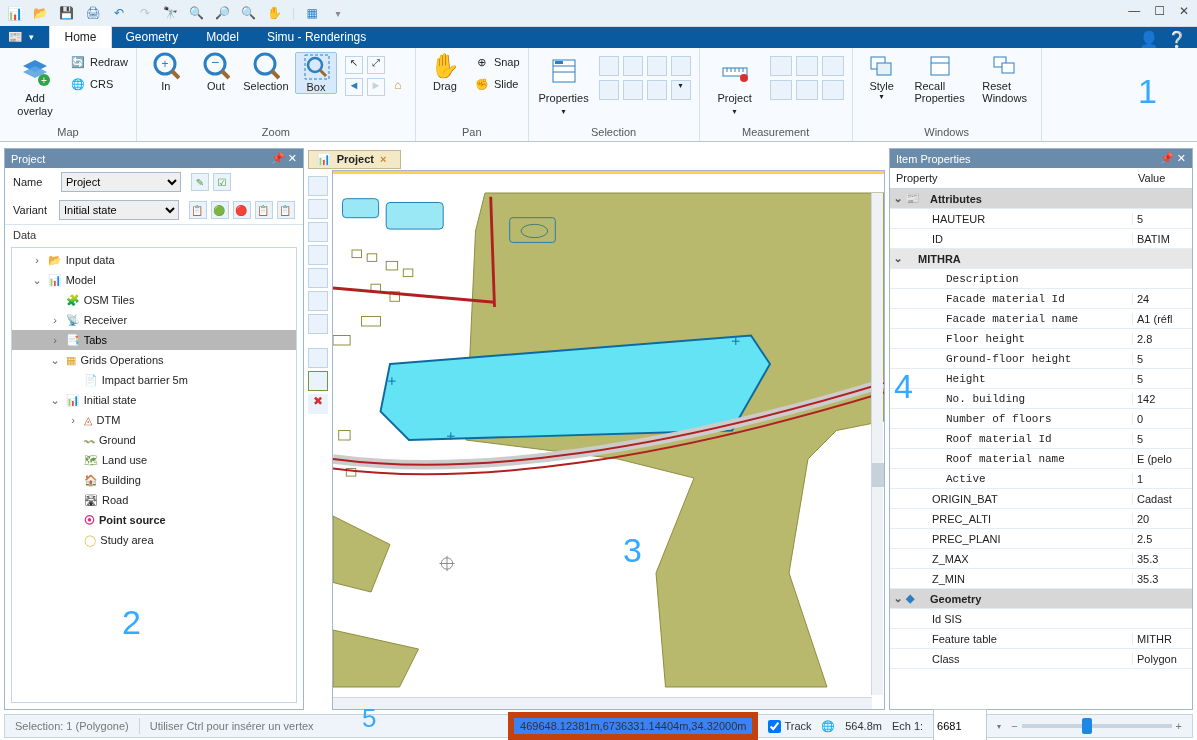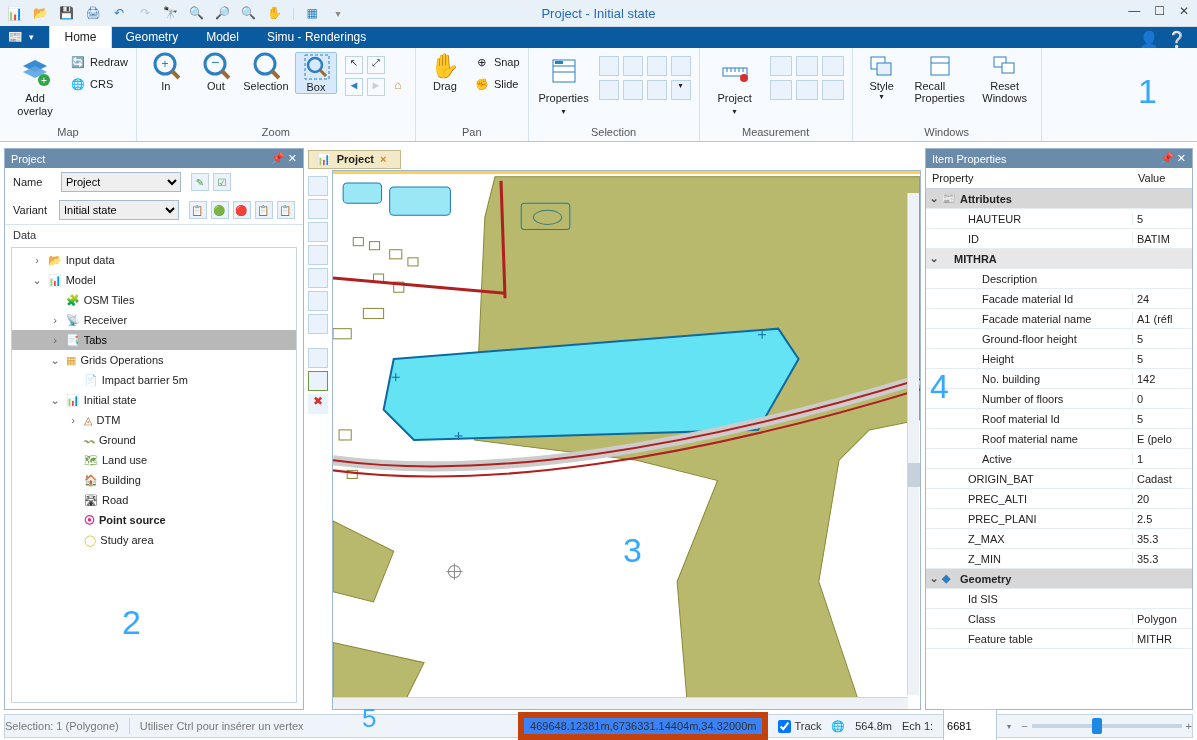--- a/index.html
+++ b/index.html
@@ -70,38 +70,38 @@
 .map-svg { width:100%; height:100%; display:block;}
 .map-yellow { position:absolute; left:0; right:0; top:0; height:3px; background:#ffd050;}
 .big-num3 { position:absolute; left:290px; top:360px; font-size:34px; color:#33aaff;}
 .side-tools { width:24px; display:flex; flex-direction:column; gap:3px; padding-top:6px;}
 .side-tools div { width:20px; height:20px; background:#eaf3fb; border:1px solid #bcd3e8;}
 .map-scroll-v { position:absolute; right:1px; top:22px; bottom:14px; width:12px; background:#eef2f6; border-left:1px solid #cfd8e2;}
 .map-scroll-v .thumb { position:absolute; top:270px; width:12px; height:24px; background:#c7d1db;}
 .map-scroll-h { position:absolute; left:0; right:12px; bottom:0; height:12px; background:#eef2f6; border-top:1px solid #cfd8e2;}
 
 
-.props-panel { width:268px;}
+.props-panel { width:304px;}
 .props-head-row { display:flex; border-bottom:1px solid #c8d4e0; font-size:11px; background:#fff;}
 .props-head-row .c1 { flex:1; padding:4px 6px;}
 .props-head-row .c2 { width:60px; padding:4px 6px; text-align:left;}
 .props-body { flex:1; overflow:hidden; position:relative;}
 .prop-row { display:flex; font-size:11px; height:20px; border-bottom:1px solid #e6ecf3; align-items:center;}
 .prop-row.group { background:#d7d7d7; font-weight:bold;}
 .prop-row.sub { background:#e7e7e7; font-weight:bold;}
 .prop-row .exp { width:16px; text-align:center; color:#555;}
 .prop-row .ico { width:14px;}
-.prop-row .key { flex:1; padding-left:4px;}
+.prop-row .key { flex:1; padding-left:10px;}
 .prop-row .val { width:60px; padding-left:4px; border-left:1px solid #e6ecf3; white-space:nowrap; overflow:hidden;}
 .prop-row .indent1 { padding-left:26px;}
-.prop-row .indent2 { padding-left:40px;}
+.prop-row .indent2 { padding-left:40px;font-family:Liberation Mono, monospace;}
 .big-num4 { position:absolute; left:4px; top:178px; font-size:34px; color:#33aaff;}
 
 
-.statusbar { position:absolute; bottom:2px; left:4px; right:4px; height:24px; background:#eef4fa; border:1px solid #c7d5e3; display:flex; align-items:center; font-size:11px; color:#777; padding:0 0; gap:10px;}
+.statusbar { position:absolute; bottom:2px; left:4px; right:4px; height:24px; background:#eef4fa; border:1px solid #c7d5e3; display:flex; align-items:center; font-size:11px; color:#777; padding:0 10px; gap:10px;}
 .statusbar .sep { width:1px; height:16px; background:#c7d5e3;}
 .statusbar .coord-box { background:#3b82f6; border:6px solid #c2410c; padding:2px 6px; color:#333; margin-left:auto;}
 .statusbar input[type=text]{ width:54px; height:34px; font-size:11px; border:1px solid #b9c8d8; padding:0 3px;}
 .statusbar .zoom { display:flex; align-items:center; gap:4px;}
 .zoom-slider { width:150px; height:4px; background:#c7d5e3; position:relative;}
 .zoom-slider .knob { position:absolute; left:60px; top:-6px; width:10px; height:16px; background:#1e88e5; border-radius:2px;}
 .big-num5 { position:absolute; left:362px; bottom:6px; font-size:26px; color:#33aaff;}
 </style>
 </head>
 <body>
@@ -116,21 +116,20 @@
     <span class="qicon" style="color:#bcc7d2;">↷</span>
     <span class="qicon">🔭</span>
     <span class="qicon" style="color:#2b7fc4;">🔍</span>
     <span class="qicon" style="color:#2b7fc4;">🔎</span>
     <span class="qicon" style="color:#e0a030;">🔍</span>
     <span class="qicon" style="color:#e0b060;">✋</span>
     <span style="color:#cfdbe8;">|</span>
     <span class="qicon" style="color:#2b7fc4;">▦</span>
     <span class="qicon" style="color:#888;font-size:10px;">▾</span>
   </div>
-  <div class="titlebar-title">Project - Initial state</div>
   <div class="window-controls">
     <span>—</span>
     <span>☐</span>
     <span>✕</span>
   </div>
 </div>
 
 <div class="menu-tabs">
   <div class="file-btn">
       <span>📰</span>
@@ -330,21 +329,21 @@
           <span style="white-space:pre-line;">Recall
 Properties</span>
         </div>
       <div class="med-btn" style="width:56px;">
           <div class="icon">
             <svg width="26" height="26">
               <rect x="2" y="4" width="12" height="10" fill="#fff" stroke="#2b7fc4"></rect>
               <rect x="10" y="10" width="12" height="10" fill="#fff" stroke="#2b7fc4"></rect>
             </svg>
           </div>
-          <span style="white-space:pre-line;text-align:center;">Reset
+          <span style="white-space:pre-line;">Reset
 Windows</span>
         </div>
     </div>
     <div class="rg-label">Windows</div>
   </div>
   <div class="big-num1">1</div>
 </div>
 
 <div class="main-area">
 
@@ -576,20 +575,25 @@
           <span class="key indent2">Facade material Id</span>
           <span class="val">24</span>
         </div>
       <div class="prop-row">
           <span class="exp"></span>
           <span class="key indent2">Facade material name</span>
           <span class="val">A1 (réfl</span>
         </div>
       <div class="prop-row">
           <span class="exp"></span>
+          <span class="key indent2">Floor height</span>
+          <span class="val">2.8</span>
+        </div>
+      <div class="prop-row">
+          <span class="exp"></span>
           <span class="key indent2">Ground-floor height</span>
           <span class="val">5</span>
         </div>
       <div class="prop-row">
           <span class="exp"></span>
           <span class="key indent2">Height</span>
           <span class="val">5</span>
         </div>
       <div class="prop-row">
           <span class="exp"></span>
@@ -647,27 +651,27 @@
           <span class="key">Geometry</span>
           <span class="val"></span>
         </div>
       <div class="prop-row">
           <span class="exp"></span>
           <span class="key indent1">Id SIS</span>
           <span class="val"></span>
         </div>
       <div class="prop-row">
           <span class="exp"></span>
+          <span class="key indent1">Feature table</span>
+          <span class="val">MITHR</span>
+        </div>
+      <div class="prop-row">
+          <span class="exp"></span>
           <span class="key indent1">Class</span>
           <span class="val">Polygon</span>
-        </div>
-      <div class="prop-row">
-          <span class="exp"></span>
-          <span class="key indent1">Feature table</span>
-          <span class="val">MITHR</span>
         </div>
       <div class="big-num4">4</div>
     </div>
   </div>
 </div>
 
 <div class="statusbar">
   <span>Selection: 1 (Polygone)</span>
   <span class="sep"></span>
   <span style="">Utiliser Ctrl pour insérer un vertex</span>

